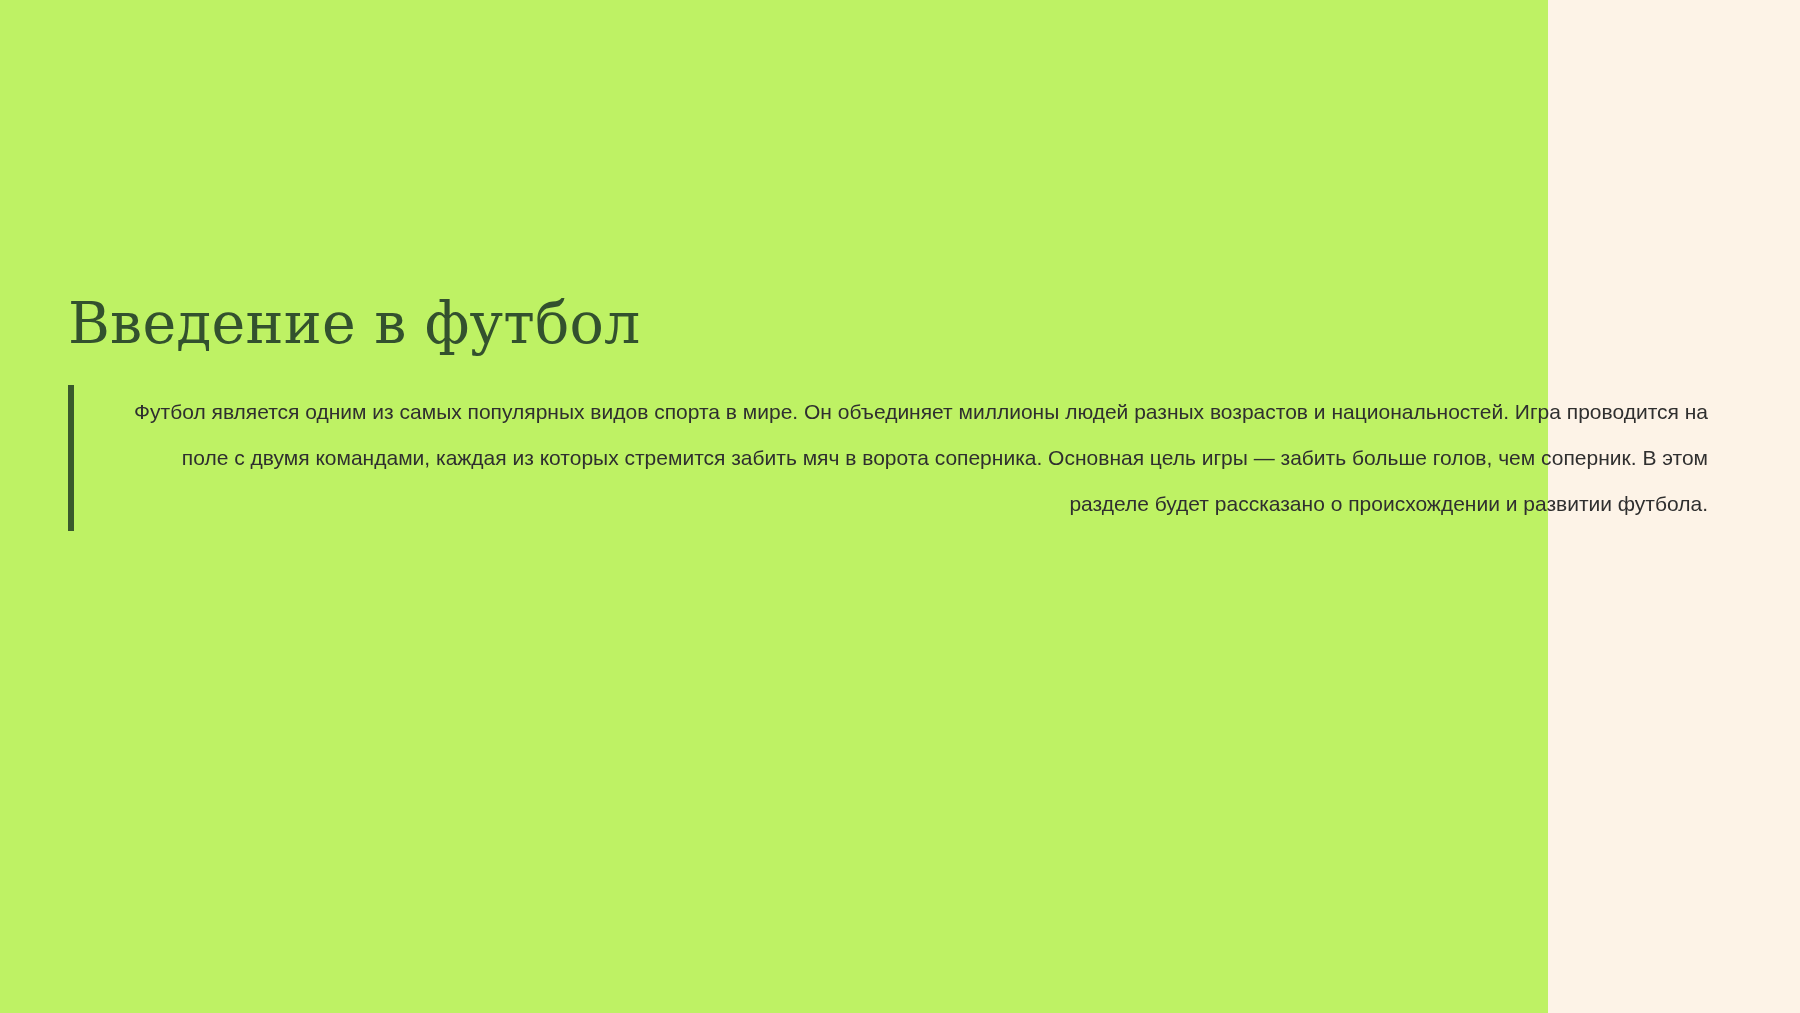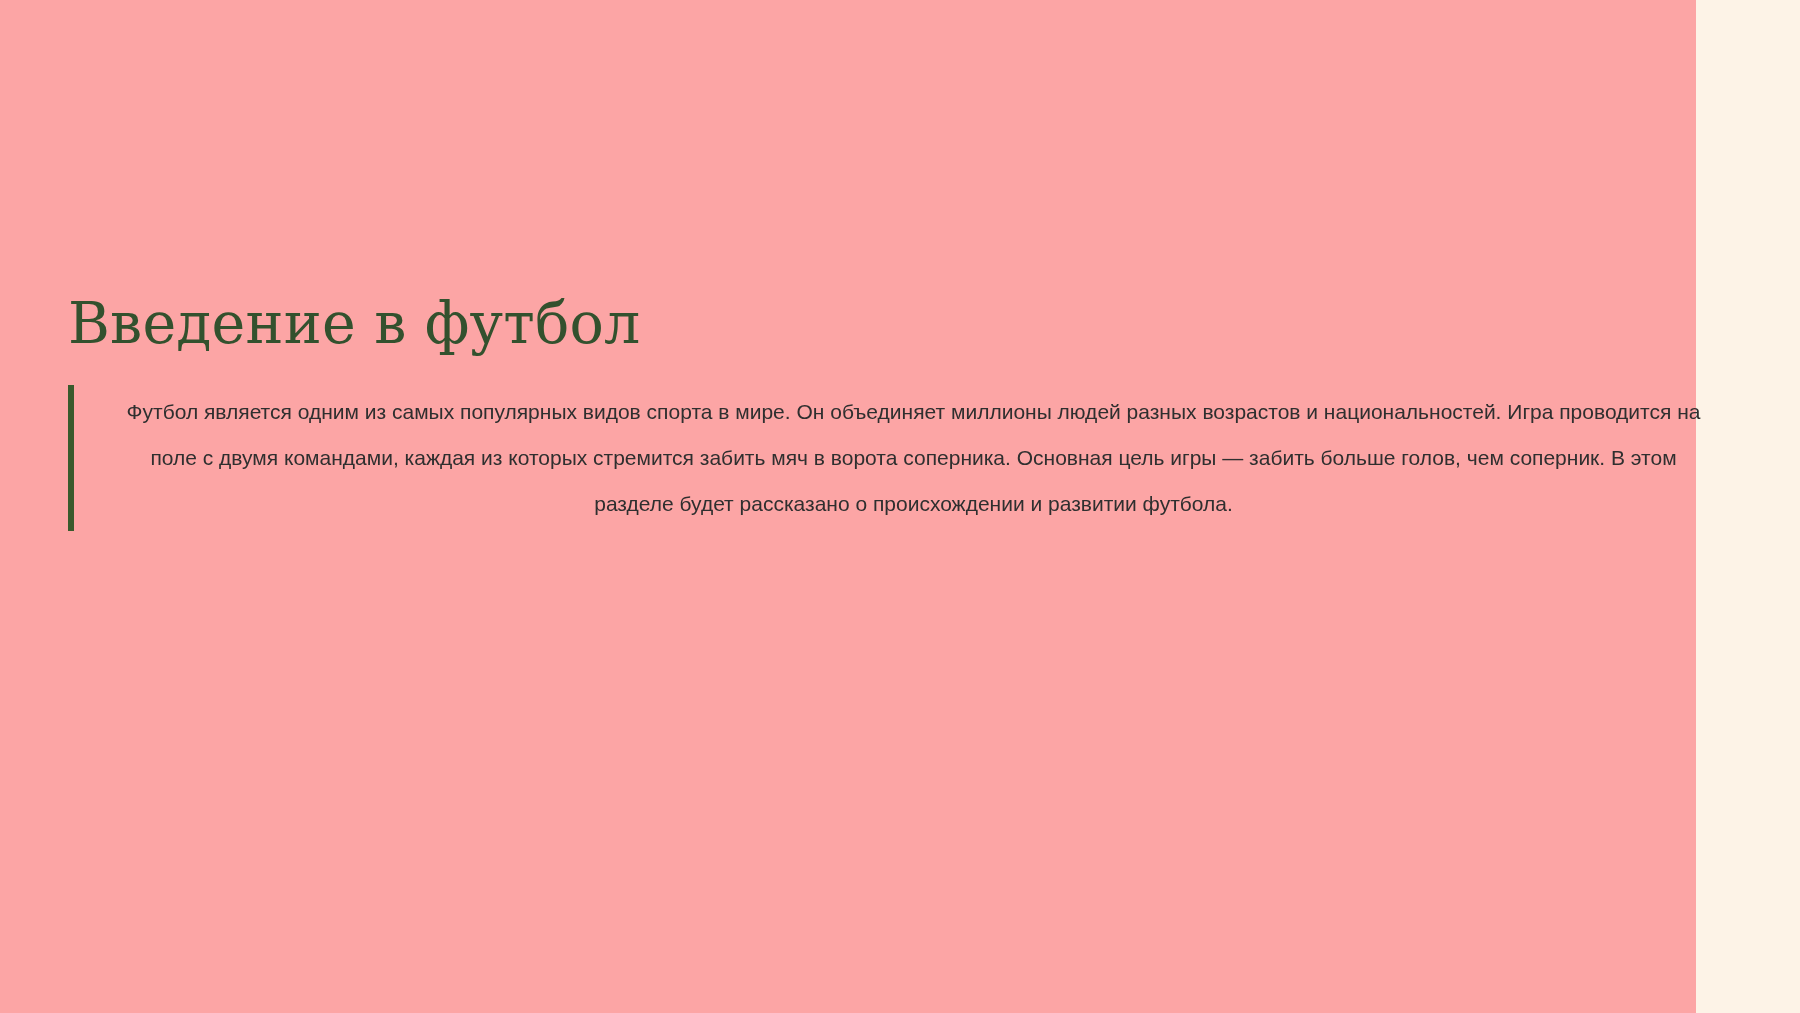--- a/index.html
+++ b/index.html
@@ -9,23 +9,23 @@
   body {
     width: 1800px;
     height: 1013px;
     background: #fdf3e7;
     font-family: "Liberation Sans", sans-serif;
     overflow: hidden;
   }
 
   .page {
     position: relative;
-    width: 1696px;
+    width: 1548px;
     height: 1013px;
-    background: #fca5a5;
+    background: #bef264;
     box-sizing: border-box;
   }
 
   .content {
     position: absolute;
     left: 68px;
     top: 290px;
     width: 1640px;
   }
 
@@ -48,21 +48,21 @@
   }
 
   .intro-paragraph {
     font-family: "Liberation Sans", sans-serif;
     font-size: 21px;
     font-weight: 400;
     line-height: 46px;
     color: #2f2f2f;
     margin: 0;
     max-width: 1600px;
-    text-align: center;
+    text-align: right;
   }
 </style>
 </head>
 <body>
 
 <div class="page">
   <div class="content">
 
     <h1 class="page-title">Введение в футбол</h1>
 

